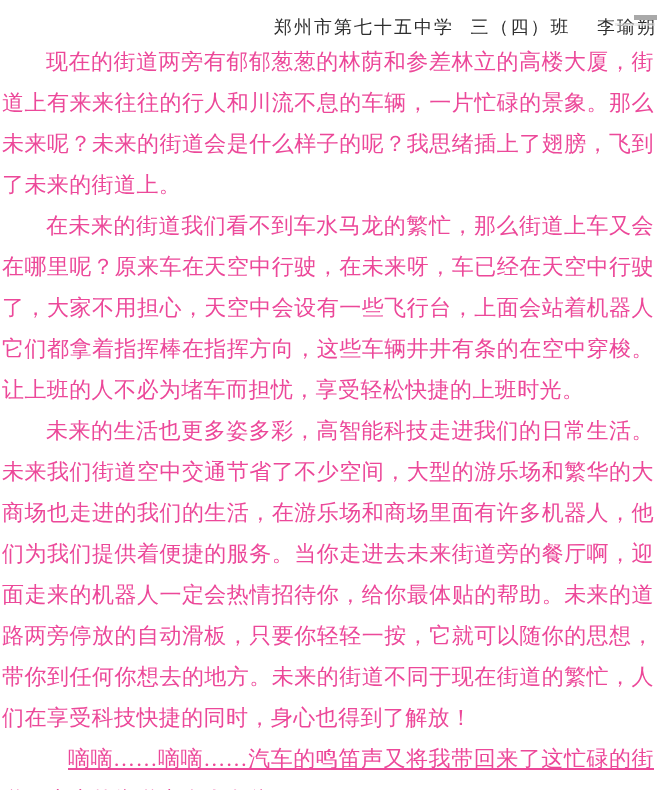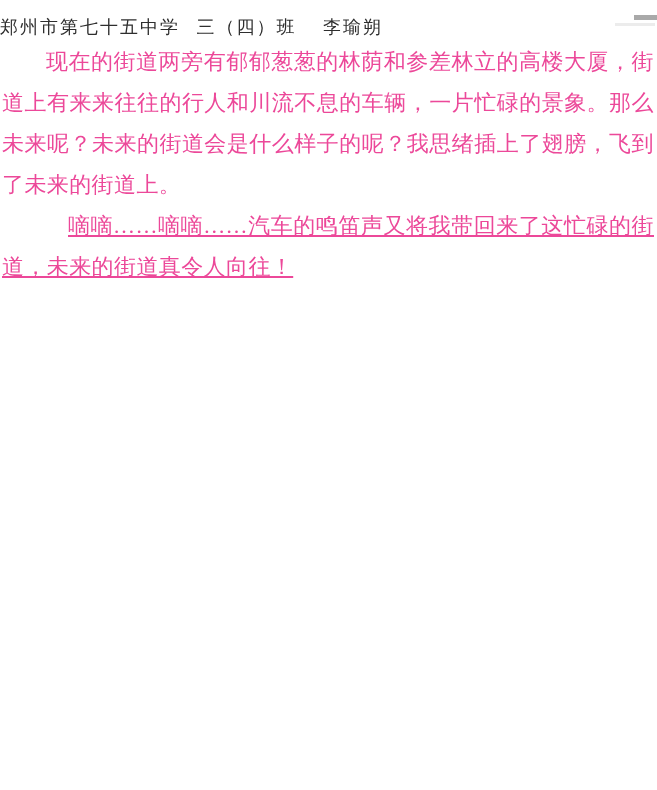--- a/index.html
+++ b/index.html
@@ -24,21 +24,21 @@
     margin: 5px 0 0 0;
     text-align: center;
     font-size: 28px;
     line-height: 38px;
     font-weight: 600;
     letter-spacing: 1px;
     color: #1a1a1a;
   }
   .byline {
     margin-top: 15px;
-    text-align: left;
+    text-align: right;
     font-size: 18px;
     line-height: 24px;
     letter-spacing: 2px;
     color: #2e2e2e;
   }
   .byline .class-part { margin-left: 10px; }
   .byline .name-part  { margin-left: 20px; }
   .body-text {
     margin-top: 2px;
     padding: 0 3px 0 2px;
@@ -82,16 +82,18 @@
 
 
   <div class="byline">
     <span class="school-part">郑州市第七十五中学</span>
     <span class="class-part">三（四）班</span>
     <span class="name-part">李瑜朔</span>
   </div>
 
   <div class="body-text">
     <p>现在的街道两旁有郁郁葱葱的林荫和参差林立的高楼大厦，街道上有来来往往的行人和川流不息的车辆，一片忙碌的景象。那么未来呢？未来的街道会是什么样子的呢？我思绪插上了翅膀，飞到了未来的街道上。</p>
+    <p>在未来的街道我们看不到车水马龙的繁忙，那么街道上车又会在哪里呢？原来车在天空中行驶，在未来呀，车已经在天空中行驶了，大家不用担心，天空中会设有一些飞行台，上面会站着机器人它们都拿着指挥棒在指挥方向，这些车辆井井有条的在空中穿梭。让上班的人不必为堵车而担忧，享受轻松快捷的上班时光。</p>
+    <p>未来的生活也更多姿多彩，高智能科技走进我们的日常生活。未来我们街道空中交通节省了不少空间，大型的游乐场和繁华的大商场也走进的我们的生活，在游乐场和商场里面有许多机器人，他们为我们提供着便捷的服务。当你走进去未来街道旁的餐厅啊，迎面走来的机器人一定会热情招待你，给你最体贴的帮助。未来的道路两旁停放的自动滑板，只要你轻轻一按，它就可以随你的思想，带你到任何你想去的地方。未来的街道不同于现在街道的繁忙，人们在享受科技快捷的同时，身心也得到了解放！</p>
     <p class="deep-indent">嘀嘀……嘀嘀……汽车的鸣笛声又将我带回来了这忙碌的街道，未来的街道真令人向往！</p>
   </div>
 
 </div>
 
 </body></html>

